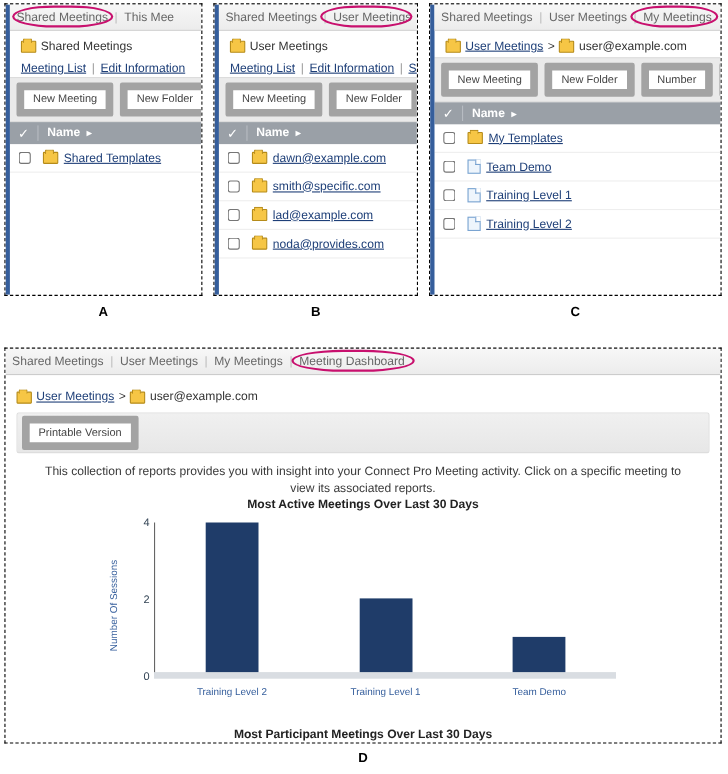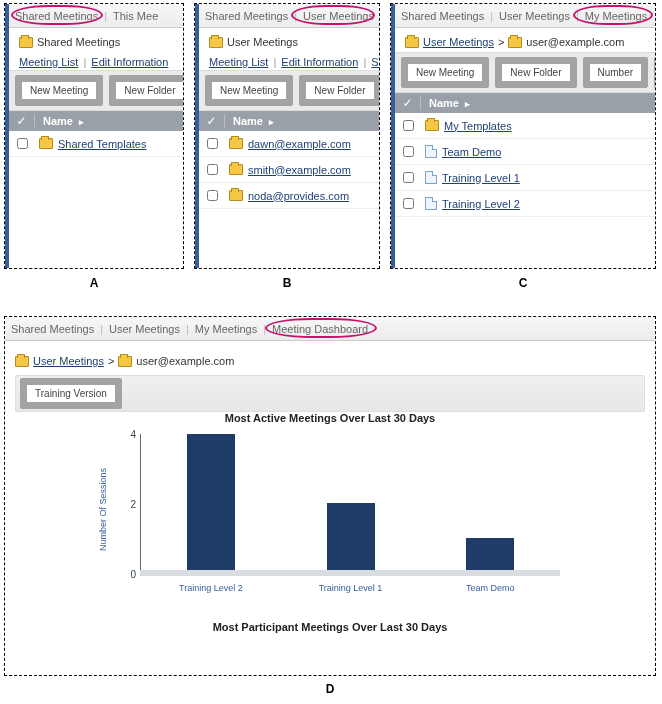--- a/index.html
+++ b/index.html
@@ -178,21 +178,30 @@
               <span class="folder-icon"></span>
               <span class="link">dawn@example.com</span>
             </div>
           </div>
           <div class="row">
             <div class="rck">
               <input type="checkbox" style="">
             </div>
             <div class="rc">
               <span class="folder-icon"></span>
-              <span class="link">smith@example.com</span>
+              <span class="link">smith@specific.com</span>
+            </div>
+          </div>
+          <div class="row">
+            <div class="rck">
+              <input type="checkbox" style="">
+            </div>
+            <div class="rc">
+              <span class="folder-icon"></span>
+              <span class="link">lad@example.com</span>
             </div>
           </div>
           <div class="row">
             <div class="rck">
               <input type="checkbox" style="">
             </div>
             <div class="rc">
               <span class="folder-icon"></span>
               <span class="link">noda@provides.com</span>
             </div>
@@ -285,22 +294,23 @@
     </div>
     <div class="pd-body">
       <div class="crumb-row" style="padding-left:0;">
         <span class="folder-icon"></span>
         <span class="link">User Meetings</span>
         <span>&gt;</span>
         <span class="folder-icon"></span>
         <span class="nolink">user@example.com</span>
       </div>
       <div class="gray-strip">
-        <button class="btn">Training Version</button>
-      </div>
+        <button class="btn">Printable Version</button>
+      </div>
+      <div class="desc">This collection of reports provides you with insight into your Connect Pro Meeting activity. Click on a specific meeting to view its associated reports.</div>
       <div class="chart-title">Most Active Meetings Over Last 30 Days</div>
 
       <div class="chart-wrap">
         <div class="ylabel">Number Of Sessions</div>
         <div id="yticks">
             <div class="ytick" style="bottom: 24px;">0</div>
             <div class="ytick" style="bottom: 94px;">2</div>
             <div class="ytick" style="bottom: 164px;">4</div>
           </div>
         <div class="plot">

